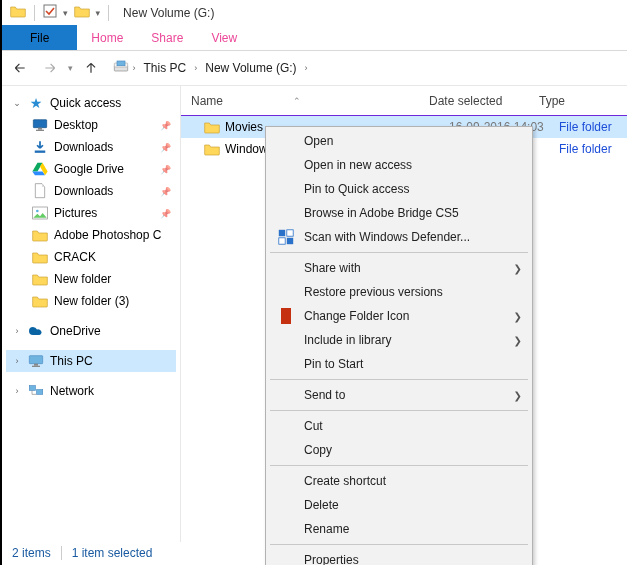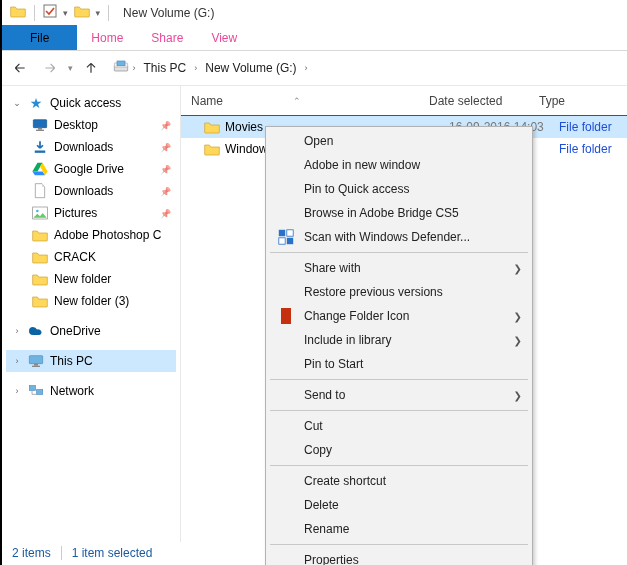--- a/index.html
+++ b/index.html
@@ -304,21 +304,21 @@
   <span>1 item selected</span>
 </div>
 
 <div class="ctxmenu" id="ctx">
     <div class="item">
       <span class="iicon"></span>
       <span class="ilbl">Open</span>
     </div>
     <div class="item">
       <span class="iicon"></span>
-      <span class="ilbl">Adobe in new window</span>
+      <span class="ilbl">Open in new access</span>
     </div>
     <div class="item">
       <span class="iicon"></span>
       <span class="ilbl">Pin to Quick access</span>
     </div>
     <div class="item">
       <span class="iicon"></span>
       <span class="ilbl">Browse in Adobe Bridge CS5</span>
     </div>
     <div class="item">

